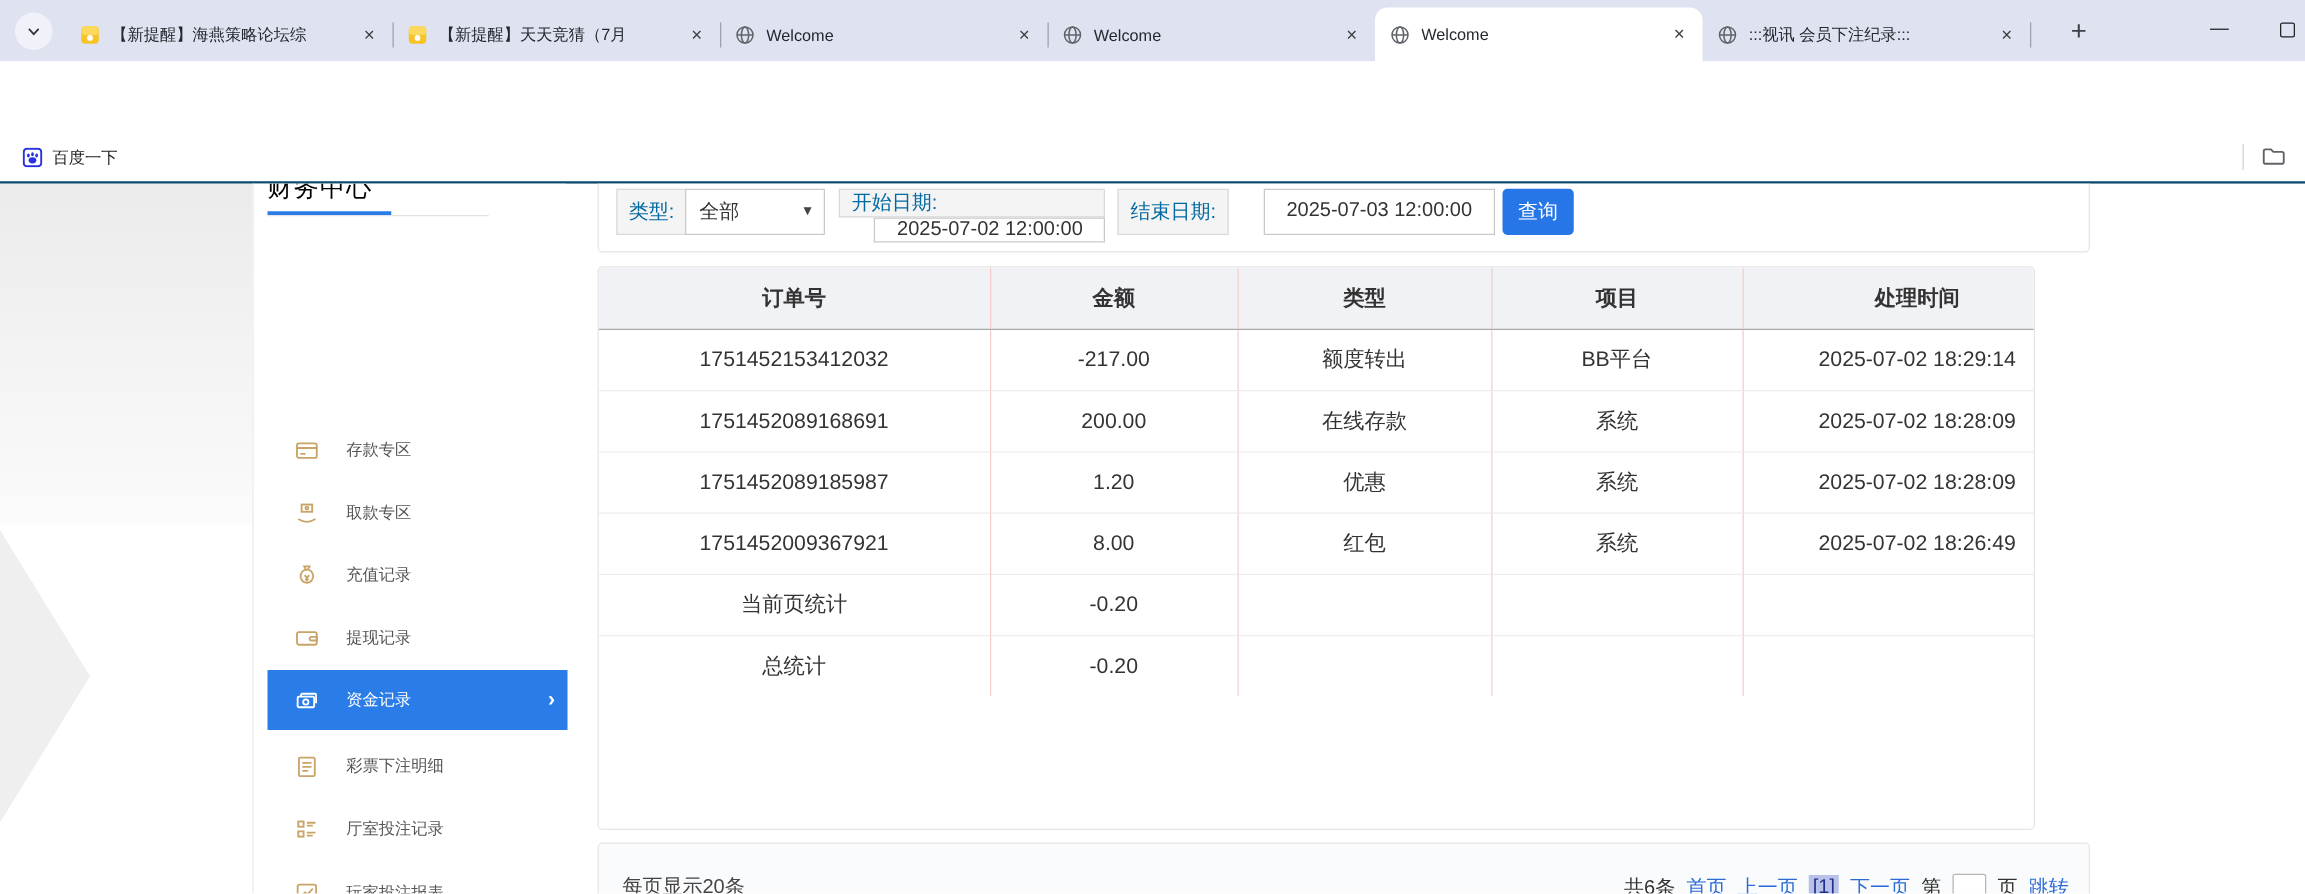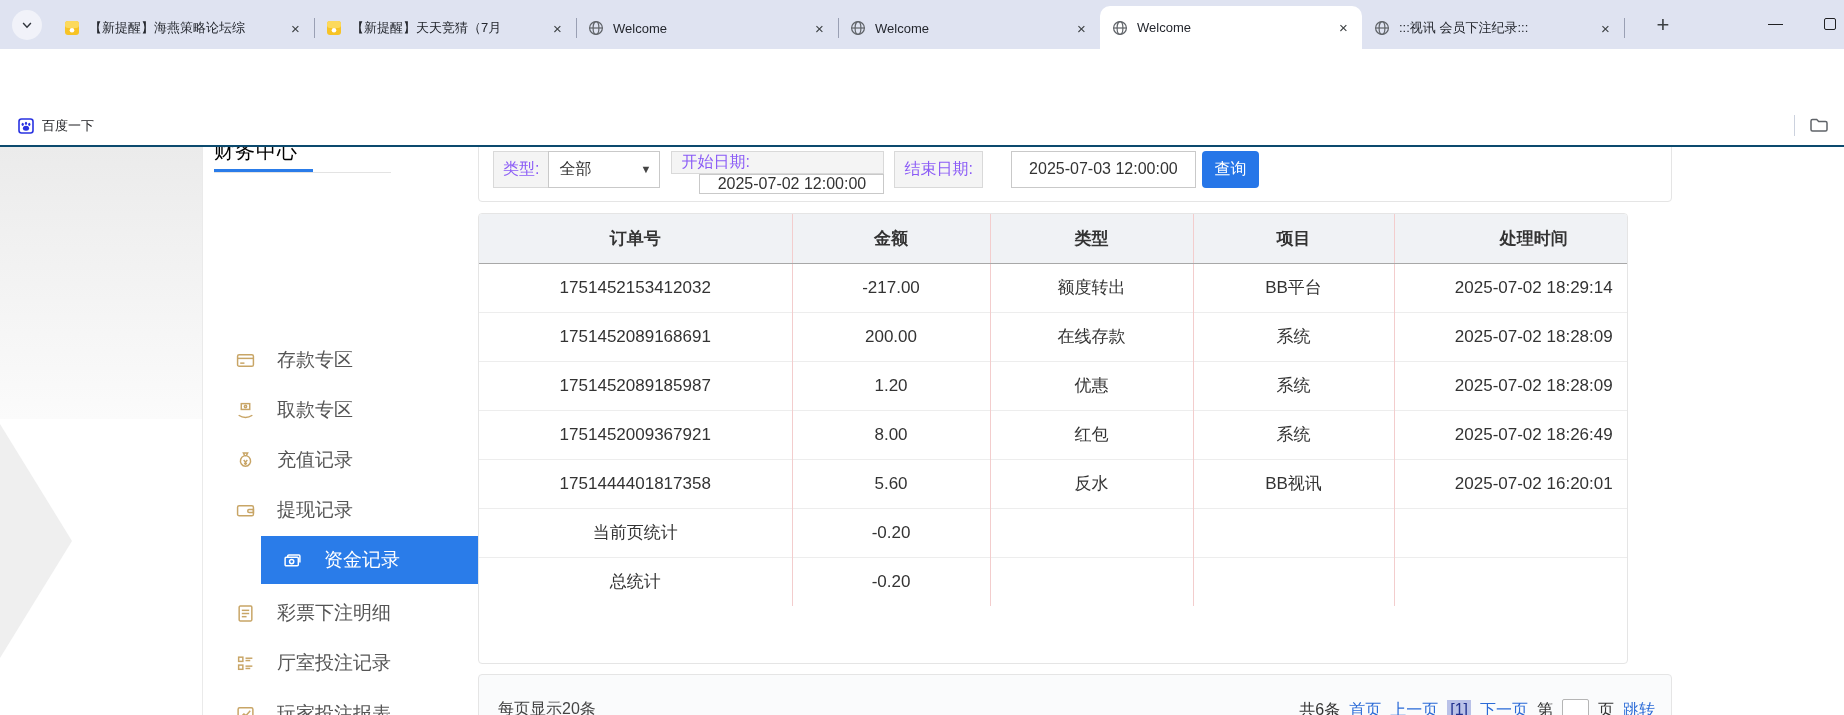--- a/index.html
+++ b/index.html
@@ -58,31 +58,31 @@
 
   
   .sidebar{position:absolute;left:202px;top:-147px;width:251px;height:862px;border-left:1px solid #eaeaea;background:#fff;}
   .sb-title{position:absolute;left:11px;top:136px;font-size:20px;line-height:30px;color:#000000;letter-spacing:1px;}
   .sb-underline-gray{position:absolute;left:11px;top:172px;width:177px;height:1px;background:#e3e3e3;}
   .sb-underline-blue{position:absolute;left:11px;top:169px;width:99px;height:3px;background:#2a7ce9;}
   .sb-items{position:absolute;left:11px;top:0;width:240px;}
   .sb-item{position:absolute;left:0;width:240px;height:48px;display:flex;align-items:center;padding-left:22px;cursor:pointer;color:#555;}
   .sb-item .sb-ic{width:19px;height:19px;margin-right:22px;flex:0 0 19px;}
   .sb-item .sb-ic svg{display:block;}
-  .sb-label{font-size:19px;}
+  .sb-label{font-size:13px;}
   .sb-item.active{background:#2a7ce9;color:#fff;}
   .sb-chevron{position:absolute;right:10px;font-size:17px;color:#fff;font-weight:bold;}
 
   
   .panel{position:absolute;background:#fff;border:1px solid #e5e5e5;border-radius:4px;}
   .filter-panel{left:478px;top:-29px;width:1194px;height:84px;}
   .filter-row{position:absolute;left:14px;top:31px;height:38px;display:flex;align-items:center;}
   .fgroup{display:flex;align-items:stretch;height:37px;}
   .fchip{display:flex;align-items:center;padding:0 9px;background:#f4f4f4;border:1px solid #d9d9d9;
-    font-size:16px;color:#8b5cf6;white-space:nowrap;text-align:right;}
+    font-size:16px;color:#0369a1;white-space:nowrap;text-align:right;}
   .ffield{display:flex;align-items:center;justify-content:center;background:#fff;border:1px solid #c9c9c9;margin-left:-1px;
     font-size:16px;color:#333;position:relative;cursor:pointer;}
   .fselect{width:112px;justify-content:flex-start;padding-left:10px;}
   .fselect .sel-caret{position:absolute;right:8px;font-size:11px;color:#444;}
   .fdate{width:185px;margin-left:28px;}
   .btn-search{margin-left:6px;width:57px;height:37px;background:#2676e8;border:none;border-radius:4px;
     color:#fff;font-size:16px;cursor:pointer;font-family:inherit;}
 
   
   .table-panel{left:478px;top:66px;width:1150px;height:451px;overflow:hidden;}
@@ -286,21 +286,21 @@
           <div class="sb-item" style="top: 486px;">
     <span class="sb-ic">
               <svg width="19" height="19" viewBox="0 0 18 18" fill="none" stroke="#c8a566" stroke-width="1.4">
                 <rect x="1.5" y="4.5" width="15" height="9.5" rx="1.5"></rect>
                 <path d="M12.5 8 h4 v2.8 h-4 a1.4 1.4 0 0 1 0 -2.8 z"></path>
               </svg>
             </span>
     <span class="sb-label">提现记录</span>
 
   </div>
-          <div class="sb-item active" style="top: 536px; margin-left: 47px;">
+          <div class="sb-item active" style="top: 536px;">
     <span class="sb-ic">
               <svg width="19" height="19" viewBox="0 0 18 18" fill="none" stroke="#fff" stroke-width="1.4">
                 <path d="M4.5 6 V4.8 a1 1 0 0 1 1 -1 h9.5 a1 1 0 0 1 1 1 V11"></path>
                 <rect x="2" y="6" width="12.5" height="8" rx="1"></rect>
                 <circle cx="8.2" cy="10" r="2"></circle>
               </svg>
             </span>
     <span class="sb-label">资金记录</span>
     <span class="sb-chevron" style="display: inline;">›</span>
   </div>
@@ -406,27 +406,20 @@
               <td>2025-07-02 18:28:09</td>
             </tr>
             <tr>
               <td>1751452009367921</td>
               <td>8.00</td>
               <td>红包</td>
               <td>系统</td>
               <td>2025-07-02 18:26:49</td>
             </tr>
             <tr>
-              <td>1751444401817358</td>
-              <td>5.60</td>
-              <td>反水</td>
-              <td>BB视讯</td>
-              <td>2025-07-02 16:20:01</td>
-            </tr>
-            <tr>
               <td>当前页统计</td>
               <td>-0.20</td>
               <td></td>
               <td></td>
               <td></td>
             </tr>
             <tr>
               <td>总统计</td>
               <td>-0.20</td>
               <td></td>

